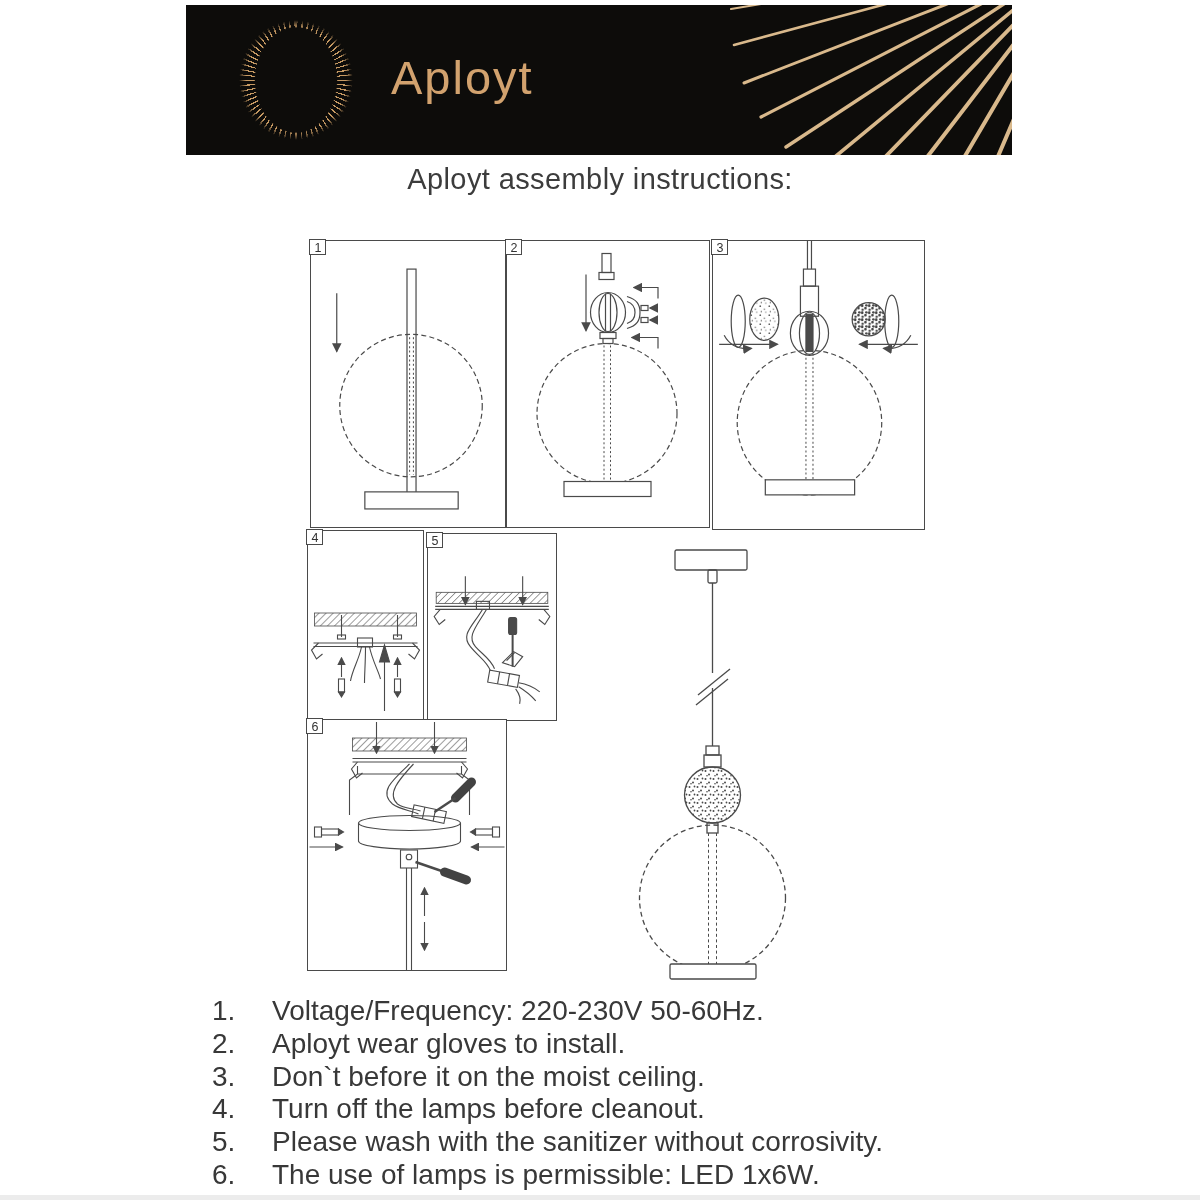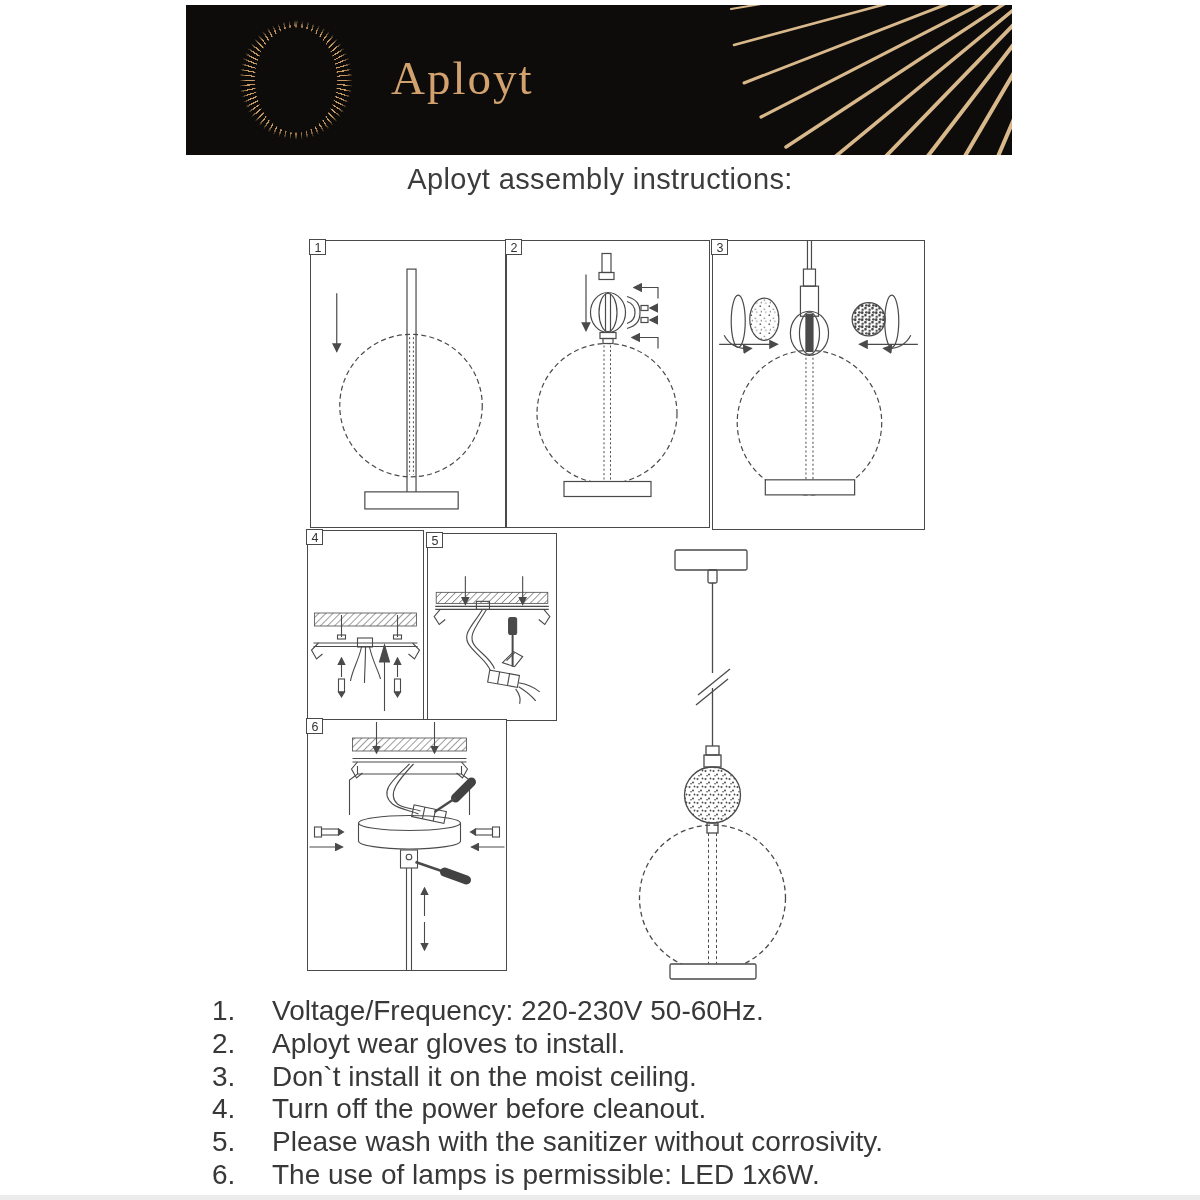--- a/index.html
+++ b/index.html
@@ -1,21 +1,21 @@
 <!DOCTYPE html>
 <html><head>
 <meta charset="utf-8">
 <style>
   html,body{margin:0;padding:0;}
   body{width:1200px;height:1200px;background:#ffffff;position:relative;overflow:hidden;
        font-family:"Liberation Sans", sans-serif;}
   .page{position:absolute;inset:0;}
 
   
-  .banner{position:absolute;left:186px;top:5px;width:826px;height:150px;background:#0d0c0a;overflow:hidden;font-family:Liberation Serif, serif;}
+  .banner{position:absolute;left:186px;top:5px;width:826px;height:150px;background:#0d0c0a;overflow:hidden;}
   .starburst{position:absolute;left:52px;top:14px;width:116px;height:122px;border-radius:50%;
     background:
       radial-gradient(36% 44% at 50% 50%, #0d0c0a 0 97%, rgba(13,12,10,0) 100%),
       radial-gradient(closest-side, rgba(13,12,10,0) 0 86%, #0d0c0a 98%),
       radial-gradient(closest-side, rgba(228,183,124,.35) 0 40%, rgba(228,183,124,0) 72%),
       repeating-conic-gradient(#c79a63 0deg 1.5deg, rgba(13,12,10,0) 1.5deg 5.6deg);}
   .brand{position:absolute;left:205px;top:0;height:150px;line-height:146px;
     font-size:47px;letter-spacing:2px;color:#d2a26e;font-weight:400;}
   .rays{position:absolute;right:0;top:0;width:826px;height:150px;}
 
@@ -302,25 +302,25 @@
     <div class="inst-row">
       <span class="inst-num">1.</span>
       <span class="inst-text">Voltage/Frequency: 220-230V 50-60Hz.</span>
     </div>
     <div class="inst-row">
       <span class="inst-num">2.</span>
       <span class="inst-text">Aployt wear gloves to install.</span>
     </div>
     <div class="inst-row">
       <span class="inst-num">3.</span>
-      <span class="inst-text">Don`t install it on the moist ceiling.</span>
+      <span class="inst-text">Don`t before it on the moist ceiling.</span>
     </div>
     <div class="inst-row">
       <span class="inst-num">4.</span>
-      <span class="inst-text">Turn off the power before cleanout.</span>
+      <span class="inst-text">Turn off the lamps before cleanout.</span>
     </div>
     <div class="inst-row">
       <span class="inst-num">5.</span>
       <span class="inst-text">Please wash with the sanitizer without corrosivity.</span>
     </div>
     <div class="inst-row">
       <span class="inst-num">6.</span>
       <span class="inst-text">The use of lamps is permissible: LED 1x6W.</span>
     </div>
   </div>

